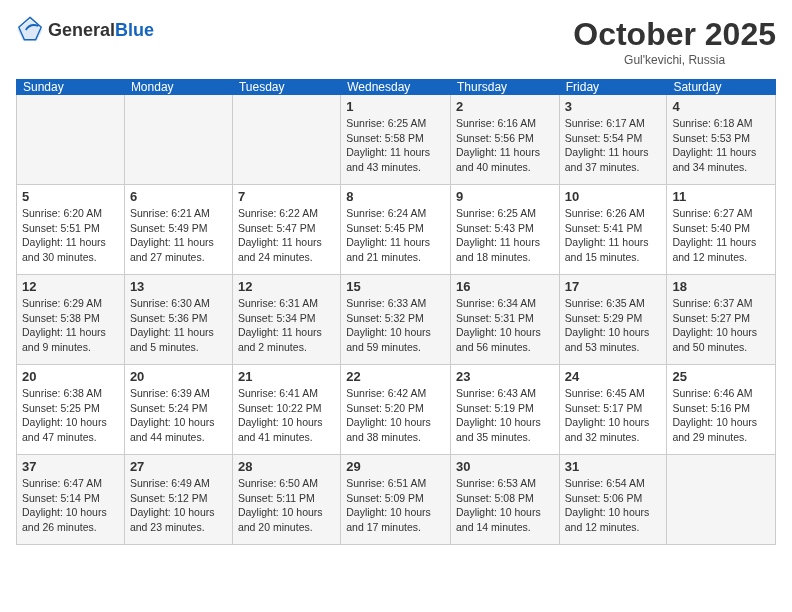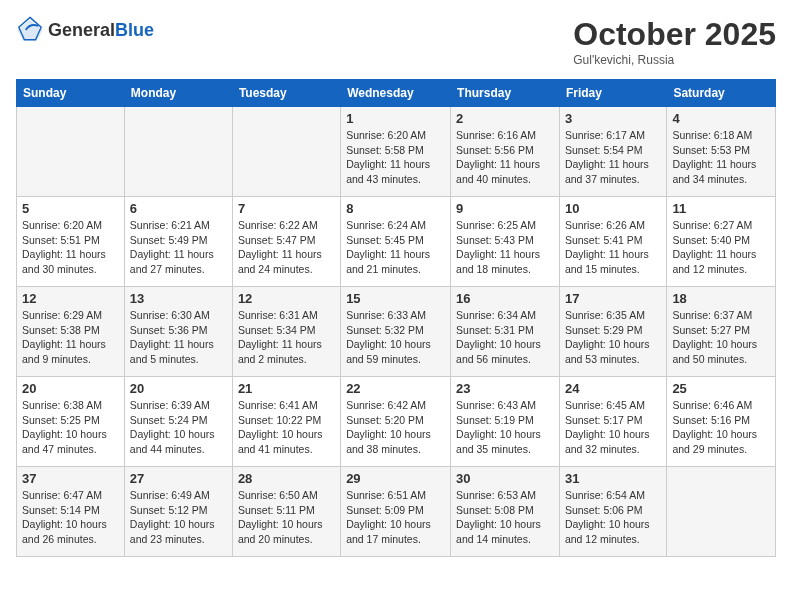--- a/index.html
+++ b/index.html
@@ -29,43 +29,43 @@
     .logo-text-blue {
       font-size: 18px;
       font-weight: bold;
       color: #1565C0;
     }
     .logo-icon {
       width: 28px;
       height: 28px;
     }
     .title-block {
-      text-align: left;
+      text-align: center;
     }
     .month-title {
       font-size: 32px;
       font-weight: bold;
       color: #333;
     }
     .location-title {
       font-size: 12px;
       color: #555;
     }
     table {
       width: 100%;
       border-collapse: collapse;
       font-size: 11px;
     }
     thead tr th {
       background-color: #1565C0;
       color: #fff;
       text-align: left;
-      padding: 6px 6px;
+      padding: 0 6px;
       font-size: 12px;
-      font-weight: bold;
+      font-weight: normal;
       border: 1px solid #1565C0;
     }
     tbody tr td {
       border: 1px solid #ccc;
       vertical-align: top;
       padding: 4px 5px;
       width: 113px;
       min-height: 80px;
       height: 90px;
     }
@@ -123,21 +123,21 @@
         <th>Saturday</th>
       </tr>
   </thead>
   <tbody id="calendar-body">
   <tr>
         <td class="empty-cell"></td>
         <td class="empty-cell"></td>
         <td class="empty-cell"></td>
         <td>
           <span class="day-number">1</span>
-          <div class="day-info">Sunrise: 6:20 AM
+          <div class="day-info">Sunrise: 6:25 AM
 Sunset: 5:58 PM
 Daylight: 11 hours
 and 43 minutes.</div>
         </td>
         <td>
           <span class="day-number">2</span>
           <div class="day-info">Sunrise: 6:16 AM
 Sunset: 5:56 PM
 Daylight: 11 hours
 and 40 minutes.</div>

